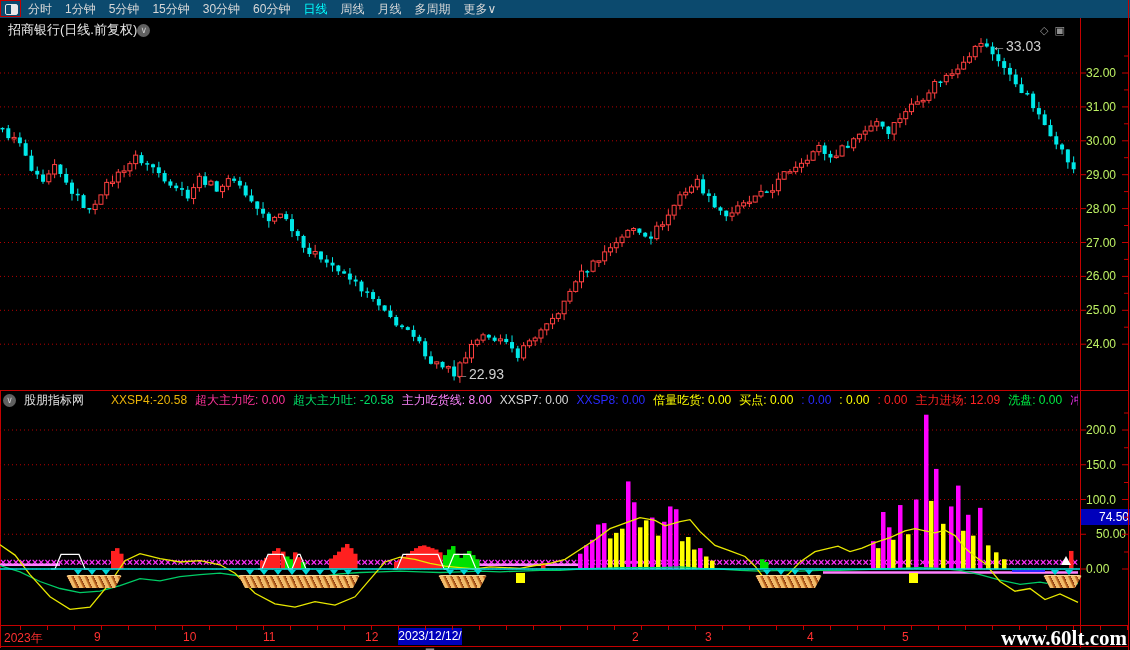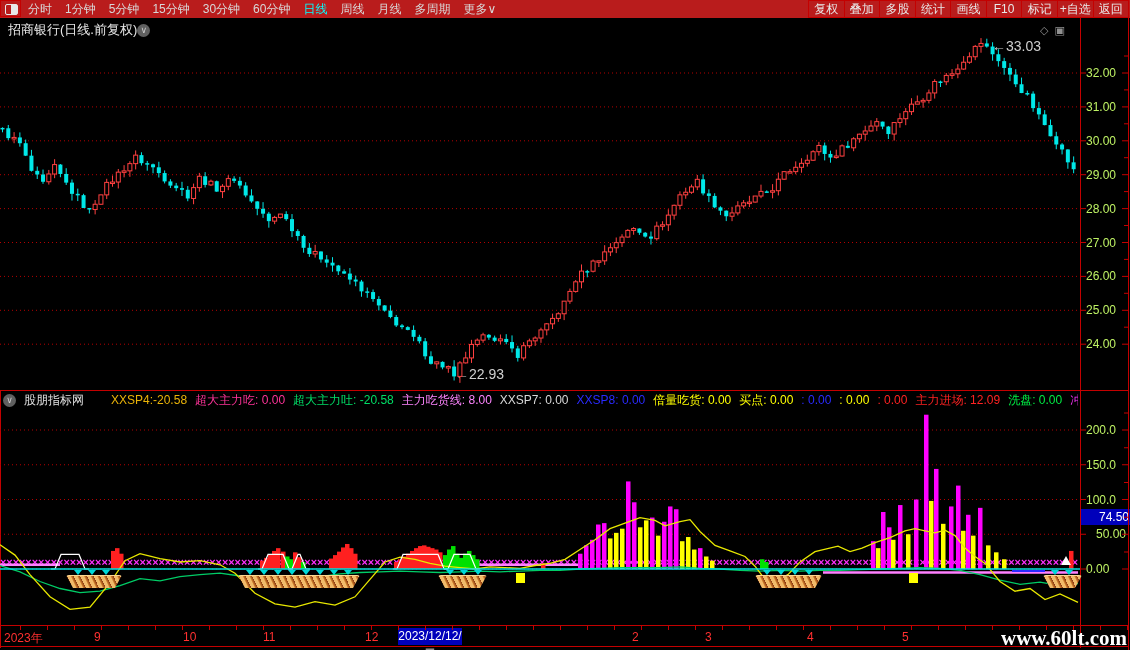--- a/index.html
+++ b/index.html
@@ -1,20 +1,20 @@
 <!DOCTYPE html>
 <html><head>
 <meta charset="utf-8">
 <style>
   html,body{margin:0;padding:0;background:#000;}
   body{position:relative;width:1130px;height:650px;overflow:hidden;
        font-family:"Liberation Sans","DejaVu Sans",sans-serif;}
   .rl{position:absolute;background:#c40000;}
   
-  #toolbar{position:absolute;left:0;top:0;width:1130px;height:18px;background:#b91c1c;}
+  #toolbar{position:absolute;left:0;top:0;width:1130px;height:18px;background:#0c4a6e;}
   #win-icon{position:absolute;left:0;top:0;width:21px;height:17px;border:1px solid #c40000;box-sizing:border-box;}
   #win-icon .glyph{position:absolute;left:4px;top:3px;width:11px;height:9px;border:1px solid #e8e8e8;border-radius:2px;
      background:linear-gradient(to right,transparent 50%,#e8e8e8 50%);}
   #menu-left{position:absolute;left:28px;top:0;height:18px;display:flex;align-items:center;gap:13px;
      font-size:12px;color:#d8d8d8;white-space:nowrap;}
   #menu-left .mi.active{color:#00ffff;}
   #btn-strip{position:absolute;left:808px;top:0;width:321px;height:18px;display:flex;
      border:1px solid #c40000;box-sizing:border-box;}
   #btn-strip .tb{flex:1;display:flex;align-items:center;justify-content:center;
      font-size:12px;color:#e8e8e8;border-left:1px solid #c40000;white-space:nowrap;}
@@ -67,31 +67,20 @@
       <span class="mi">1分钟</span>
       <span class="mi">5分钟</span>
       <span class="mi">15分钟</span>
       <span class="mi">30分钟</span>
       <span class="mi">60分钟</span>
       <span class="mi active">日线</span>
       <span class="mi">周线</span>
       <span class="mi">月线</span>
       <span class="mi">多周期</span>
       <span class="mi">更多∨</span>
-    </div>
-  <div id="btn-strip">
-      <div class="tb">复权</div>
-      <div class="tb">叠加</div>
-      <div class="tb">多股</div>
-      <div class="tb">统计</div>
-      <div class="tb">画线</div>
-      <div class="tb">F10</div>
-      <div class="tb">标记</div>
-      <div class="tb">+自选</div>
-      <div class="tb">返回</div>
     </div>
 </div>
 
 <div id="title-row">
   <span>招商银行(日线.前复权)</span>
   <span class="circ-ic">∨</span>
 </div>
 <div id="pane-icons"><span>◇</span><span>▣</span></div>
 
 <svg id="plot" width="1130" height="650" viewBox="0 0 1130 650">

